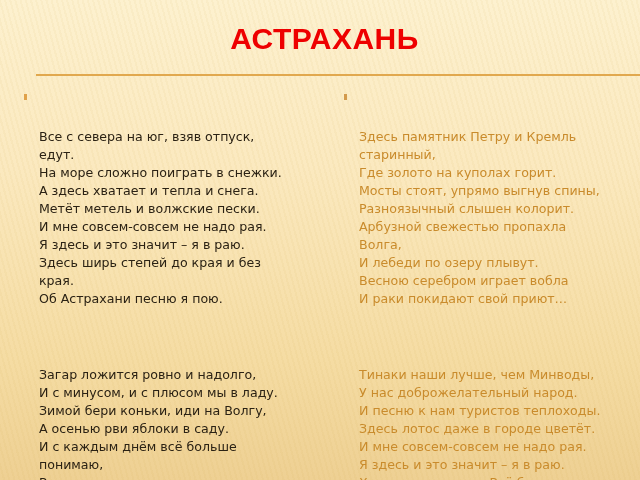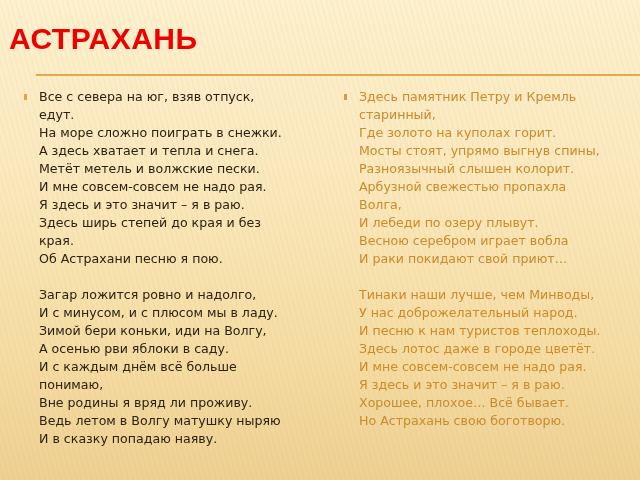--- a/index.html
+++ b/index.html
@@ -7,41 +7,42 @@
       width: 640px; height: 480px; overflow: hidden;
       font-family: "DejaVu Sans", sans-serif;
       background:
         repeating-linear-gradient(75deg, rgba(255,255,255,0.0) 0px, rgba(255,255,255,0.0) 3px, rgba(200,160,60,0.06) 3px, rgba(200,160,60,0.06) 5px),
         linear-gradient(180deg, #fdf1cf 0%, #fbe9bf 35%, #f5dca3 75%, #eed093 100%);
       position: relative;
     }
     .slide { position: absolute; inset: 0; }
     .title {
       position: absolute; left: 0; right: 0; top: 22px;
+      text-align: center;
       font-family: "Liberation Sans", sans-serif;
       font-weight: bold; font-size: 30px; letter-spacing: 0.5px;
       color: #ee0000;
       margin-left: 9px;
     }
     .rule {
       position: absolute; left: 36px; right: 0; top: 74px; height: 2px;
       background: #e1a84e;
     }
     .col {
       position: absolute; top: 88px;
       font-size: 12.6px; line-height: 18px;
     }
     .col.left { left: 24px; width: 290px; color: #2b2214; }
     .col.right { left: 344px; width: 300px; color: #c98b2c; }
     .bullet {
       position: absolute; left: 0; top: 6px; width: 3px; height: 6px;
       background: #e0a24a;
     }
     .col.right .bullet { background: #d39a4c; }
-    .text { margin-left: 15px; white-space: pre-line; }
+    .text { margin-left: 15px; white-space: pre-line; margin-top: 40px; }
     .stanza-gap { height: 18px; }
   </style>
 </head>
 <body>
 
 <div class="slide">
   <div class="title">АСТРАХАНЬ</div>
   <div class="rule"></div>
 
   <div class="col left">

